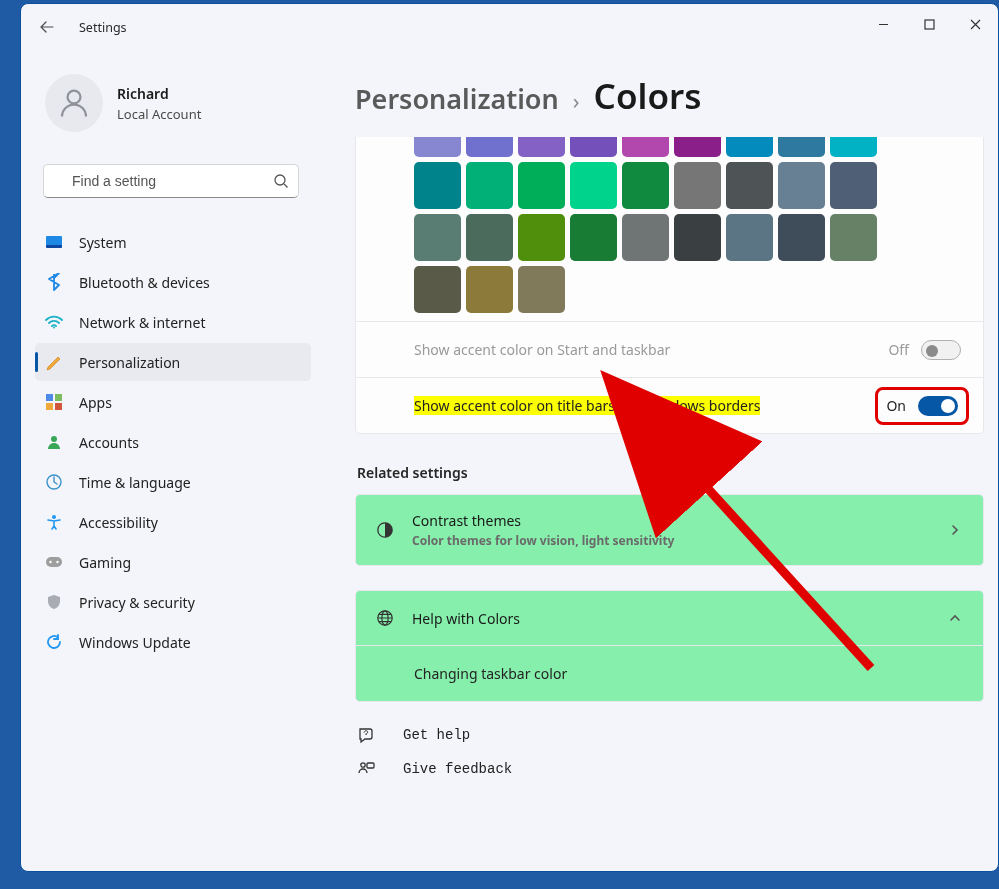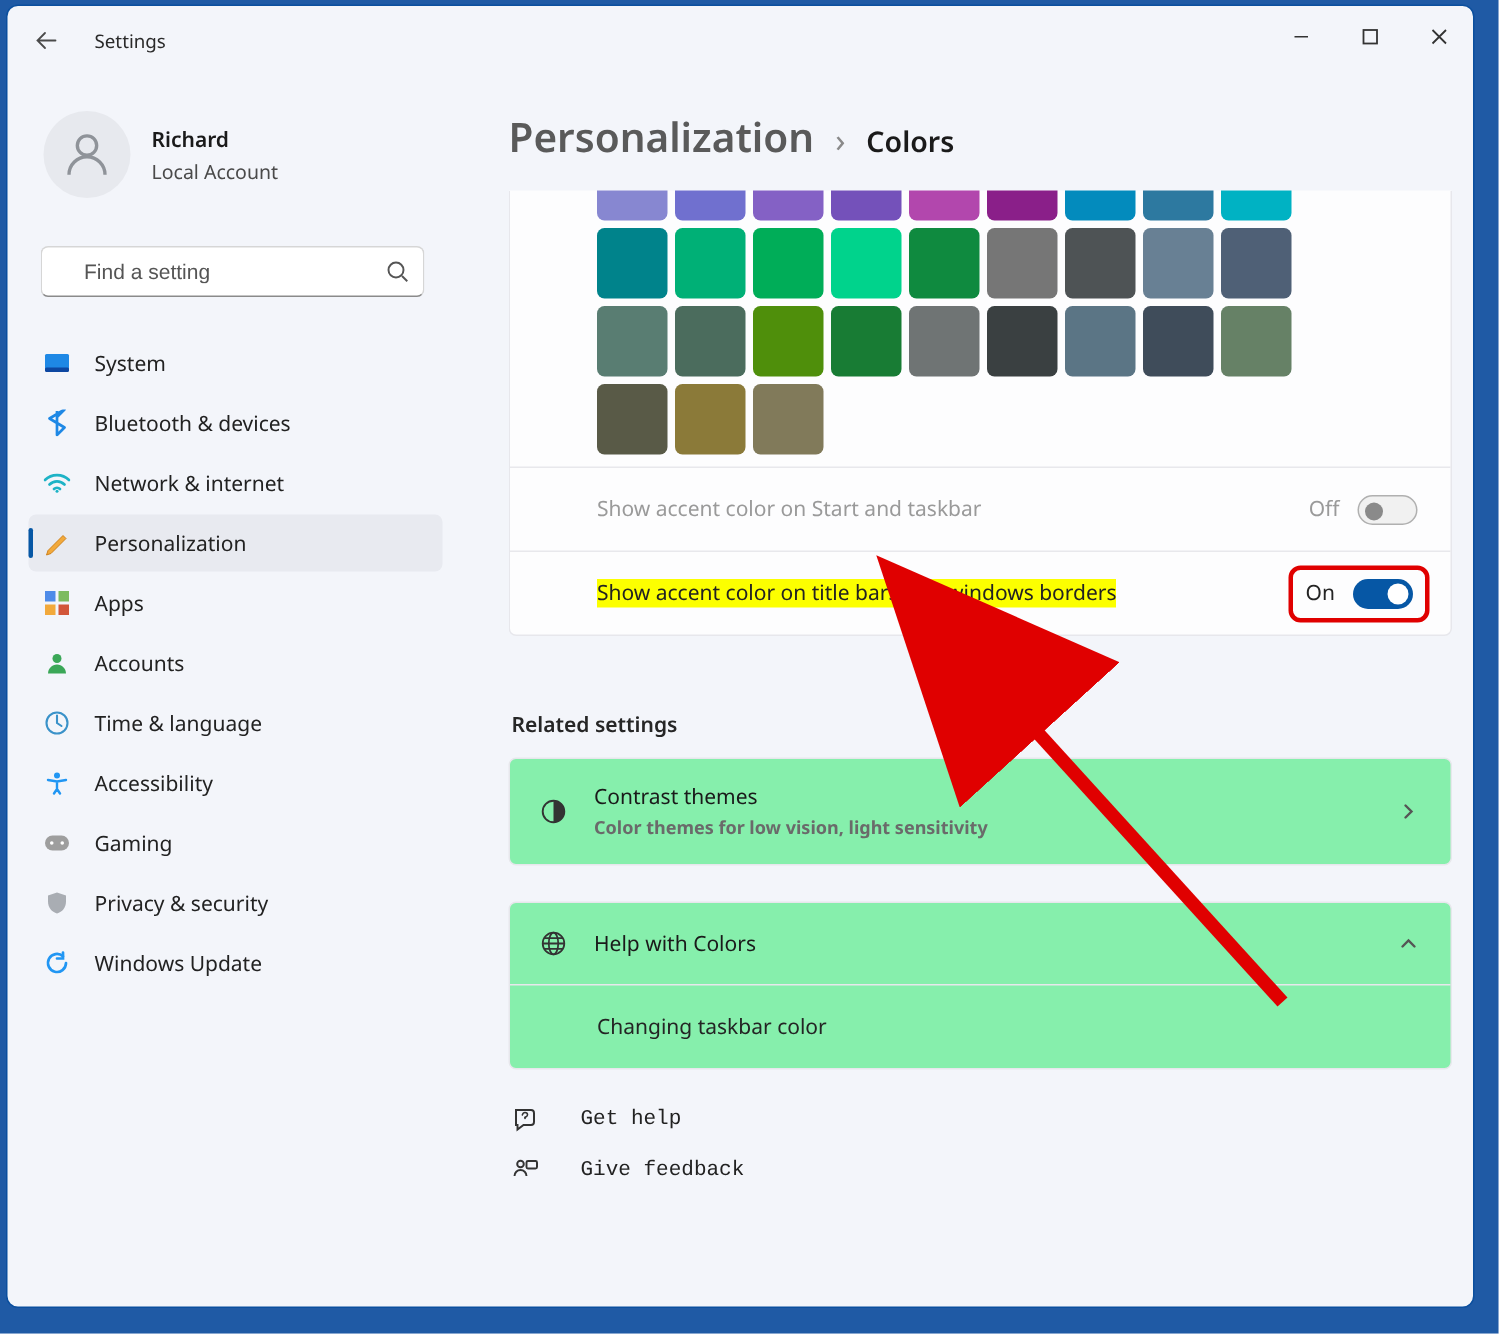--- a/index.html
+++ b/index.html
@@ -6,21 +6,21 @@
   body {
     font-family: "Segoe UI", system-ui, sans-serif;
     background: #1f5aa5;
     width: 999px;
     height: 889px;
     overflow: hidden;
     position: relative;
   }
   .window {
     position: absolute;
-    left: 4px; top: 3px;
+    left: 20px; top: 3px;
     width: 979px; height: 869px;
     background: #f3f5fa;
     border: 1px solid #0b4f9e;
     border-radius: 8px;
     overflow: hidden;
     display: flex;
     flex-direction: column;
   }
   
   .titlebar {
@@ -138,21 +138,21 @@
     display: flex; align-items: baseline; gap: 14px;
     margin-bottom: 18px;
   }
   .breadcrumb a {
     font-size: 27px;
     color: #5a5a5a;
     font-weight: 600;
     text-decoration: none;
   }
   .breadcrumb .sep { font-size: 22px; color: #8a8a8a; }
-  .breadcrumb .current { font-size: 19px; font-weight: 600; color: #1a1a1a; }
+  .breadcrumb .current { font-size: 35px; font-weight: 600; color: #1a1a1a; }
   .panel {
     background: #86efac;
     border: 1px solid #e7e7ec;
     border-radius: 5px;
     margin-bottom: 12px;
   }
   .swatch-area {
     background: #fdfdfe;
     border: 1px solid #e7e7ec;
     border-top: none;
@@ -213,21 +213,21 @@
     color: #222 !important;
   }
   .red-box {
     border: 3px solid #e00000;
     border-radius: 8px;
     padding: 6px 8px;
     display: flex; align-items: center;
   }
   .section-heading {
     font-size: 14px; font-weight: 600; color: #262626;
-    margin: 50px 0 12px 2px;
+    margin: 29px 0 12px 2px;
   }
   .panel-link {
     display: flex; align-items: center;
     padding: 16px 22px 16px 20px;
     gap: 18px;
     cursor: pointer;
   }
   .pl-title { font-size: 14px; color: #1a1a1a; }
   .pl-sub { font-size: 12px; color: #6a6a6a; margin-top: 2px; font-weight: bold; }
   .chev { margin-left: auto; }

